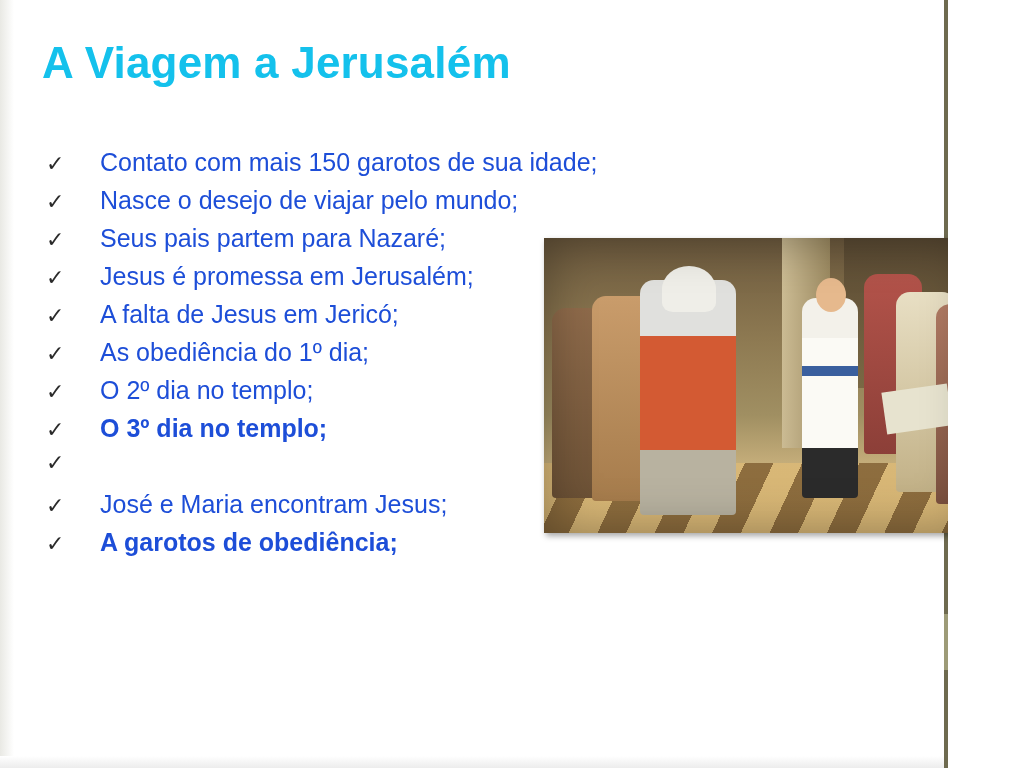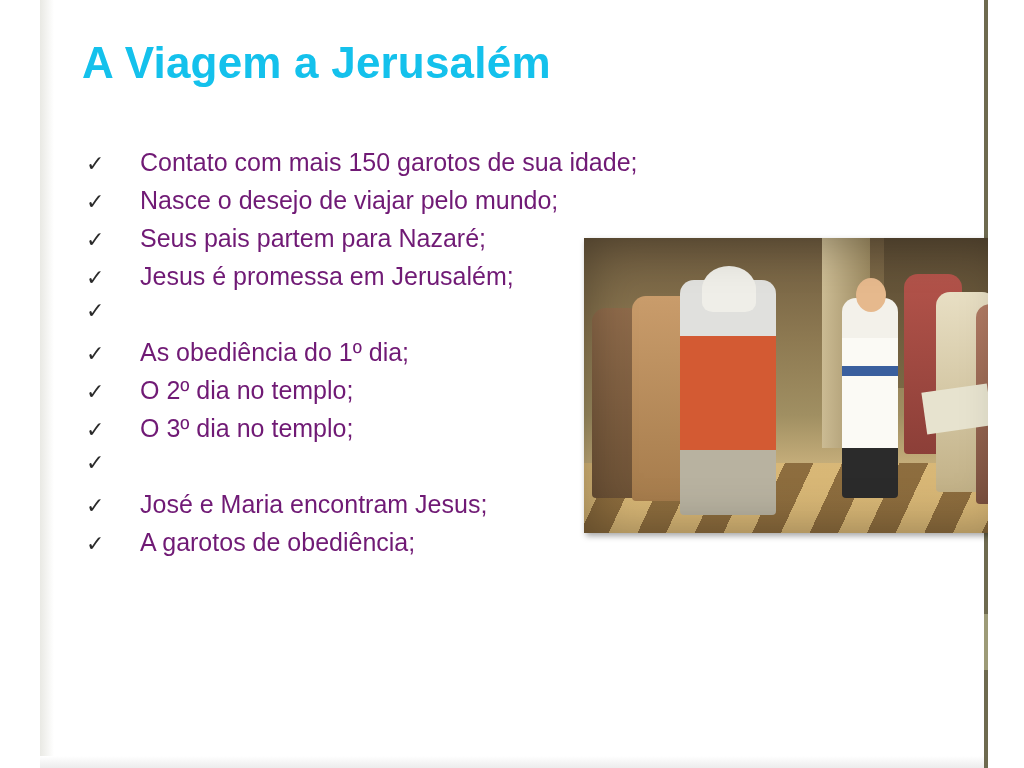--- a/index.html
+++ b/index.html
@@ -12,21 +12,20 @@
     background: #ffffff;
     font-family: "Liberation Sans", sans-serif;
     overflow: hidden;
   }
   .slide {
     position: relative;
     width: 948px;
     height: 768px;
     background: #ffffff;
     overflow: hidden;
-    margin-left: 40px;
   }
 
   
   .bar-right-dark {
     position: absolute;
     left: 944px;
     top: 0;
     width: 80px;
     height: 768px;
     background: #6e6a4f;
@@ -98,25 +97,25 @@
   }
   .check {
     width: 54px;
     flex: 0 0 54px;
     font-size: 22px;
     color: #2b2b2b;
     line-height: 1;
   }
   .btext {
     font-size: 25px;
-    color: #701a75;
+    color: #1d4ed8;
     white-space: nowrap;
   }
   .btext.bold {
-    font-weight: normal;
+    font-weight: bold;
   }
 
   
   .photo-frame {
     position: absolute;
     left: 544px;
     top: 238px;
     width: 430px;
     height: 295px;
     background: #ffffff;
@@ -214,20 +213,21 @@
       <span class="btext">Seus pais partem para Nazaré;</span>
     </div>
 
     <div class="bullet-row">
       <span class="check">✓</span>
       <span class="btext">Jesus é promessa em Jerusalém;</span>
     </div>
 
     <div class="bullet-row">
       <span class="check">✓</span>
+      <span class="btext">A falta de Jesus em Jericó;</span>
     </div>
 
     <div class="bullet-row">
       <span class="check">✓</span>
       <span class="btext">As obediência do 1º dia;</span>
     </div>
 
     <div class="bullet-row">
       <span class="check">✓</span>
       <span class="btext">O 2º dia no templo;</span>

